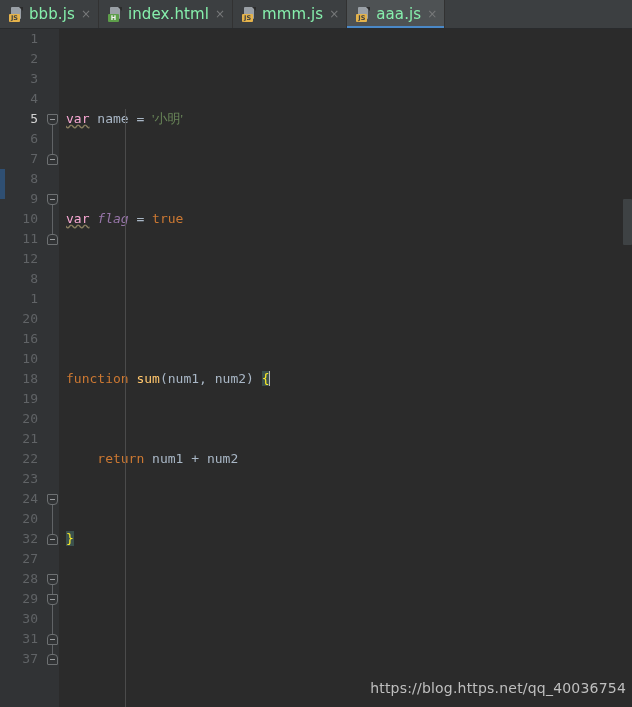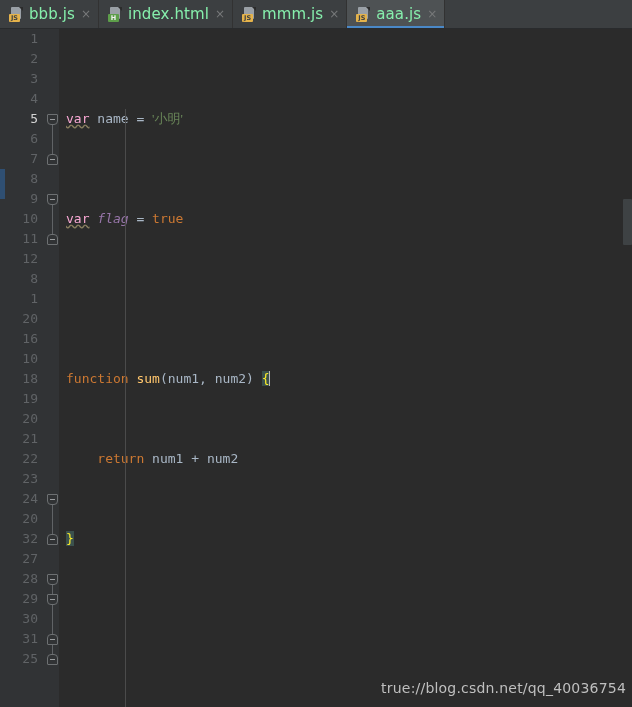--- a/index.html
+++ b/index.html
@@ -298,21 +298,21 @@
       <div class="ln">22</div>
       <div class="ln">23</div>
       <div class="ln">24</div>
       <div class="ln">20</div>
       <div class="ln">32</div>
       <div class="ln">27</div>
       <div class="ln">28</div>
       <div class="ln">29</div>
       <div class="ln">30</div>
       <div class="ln">31</div>
-      <div class="ln">25</div>
+      <div class="ln">37</div>
     </div>
 
   <div id="folds">
       <div class="fline" style="top: 90px; height: 40px;"></div>
       <div class="fline" style="top: 170px; height: 40px;"></div>
       <div class="fline" style="top: 470px; height: 40px;"></div>
       <div class="fline" style="top: 550px; height: 80px;"></div>
       <div class="fline" style="top: 570px; height: 40px;"></div>
       <div class="fmark open" style="top: 85px;">
         <i></i>
@@ -407,14 +407,14 @@
 
     
 
     
 
     
   </div>
 
   <div id="scrollthumb"></div>
 
-  <div id="watermark">true://blog.csdn.net/qq_40036754</div>
+  <div id="watermark">https://blog.https.net/qq_40036754</div>
 </div>
 
 </body></html>

